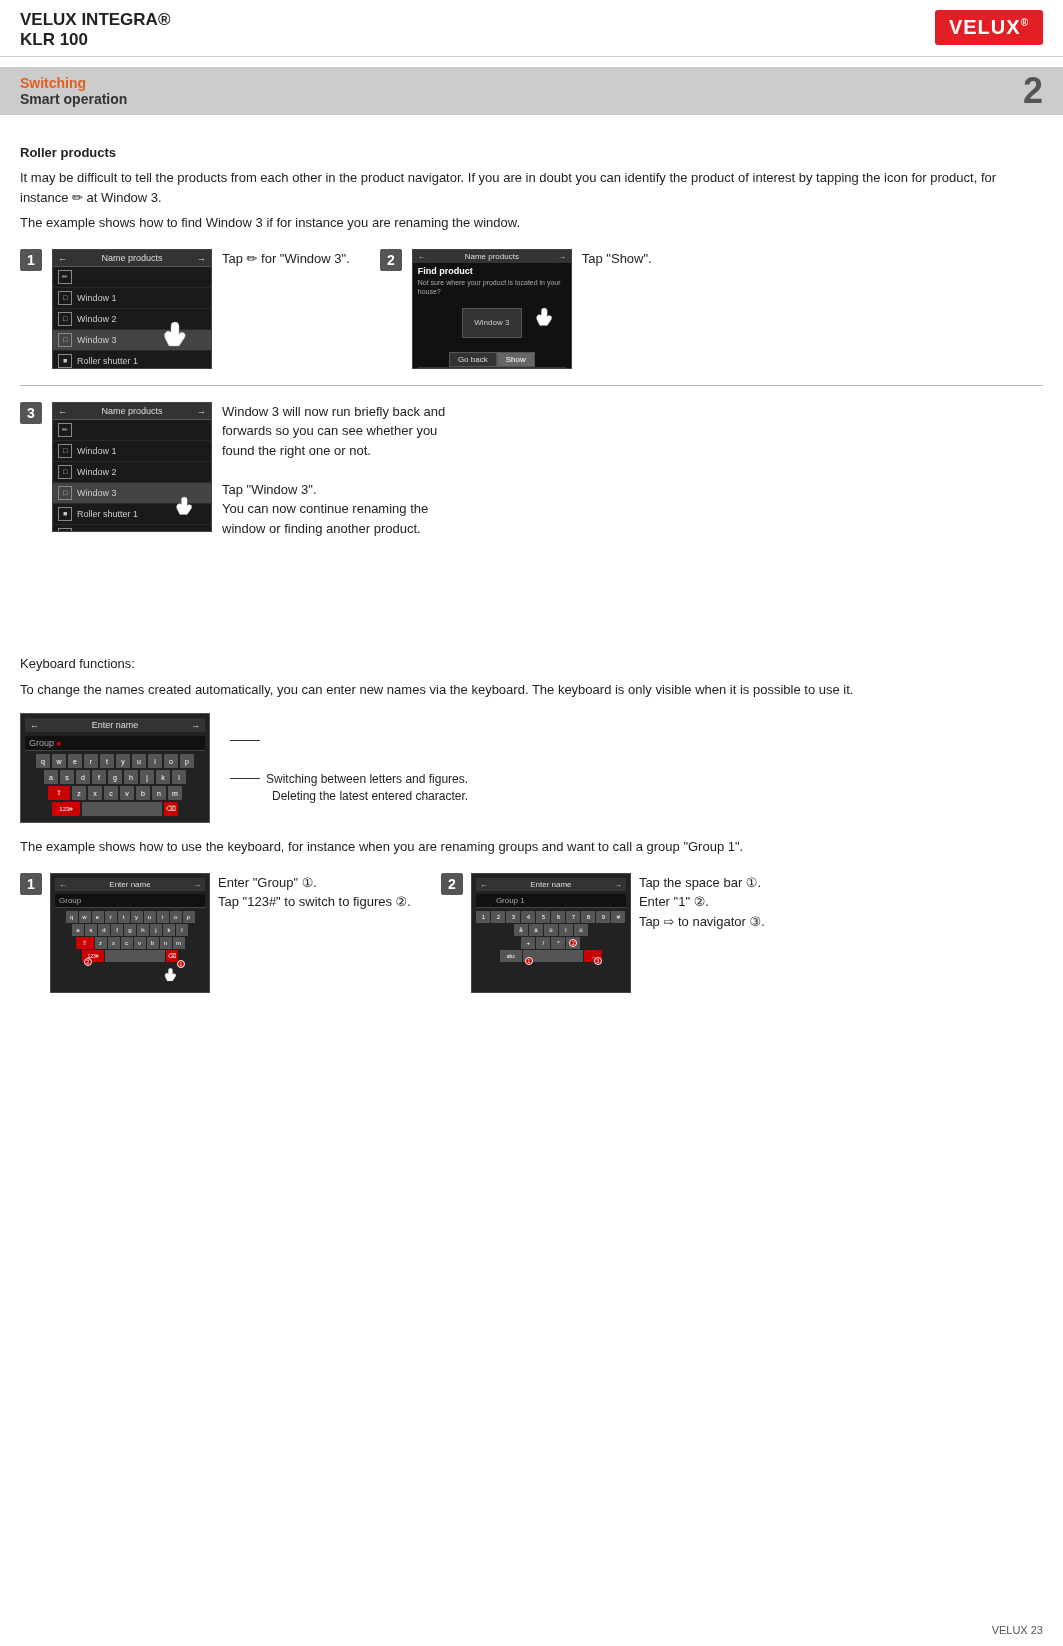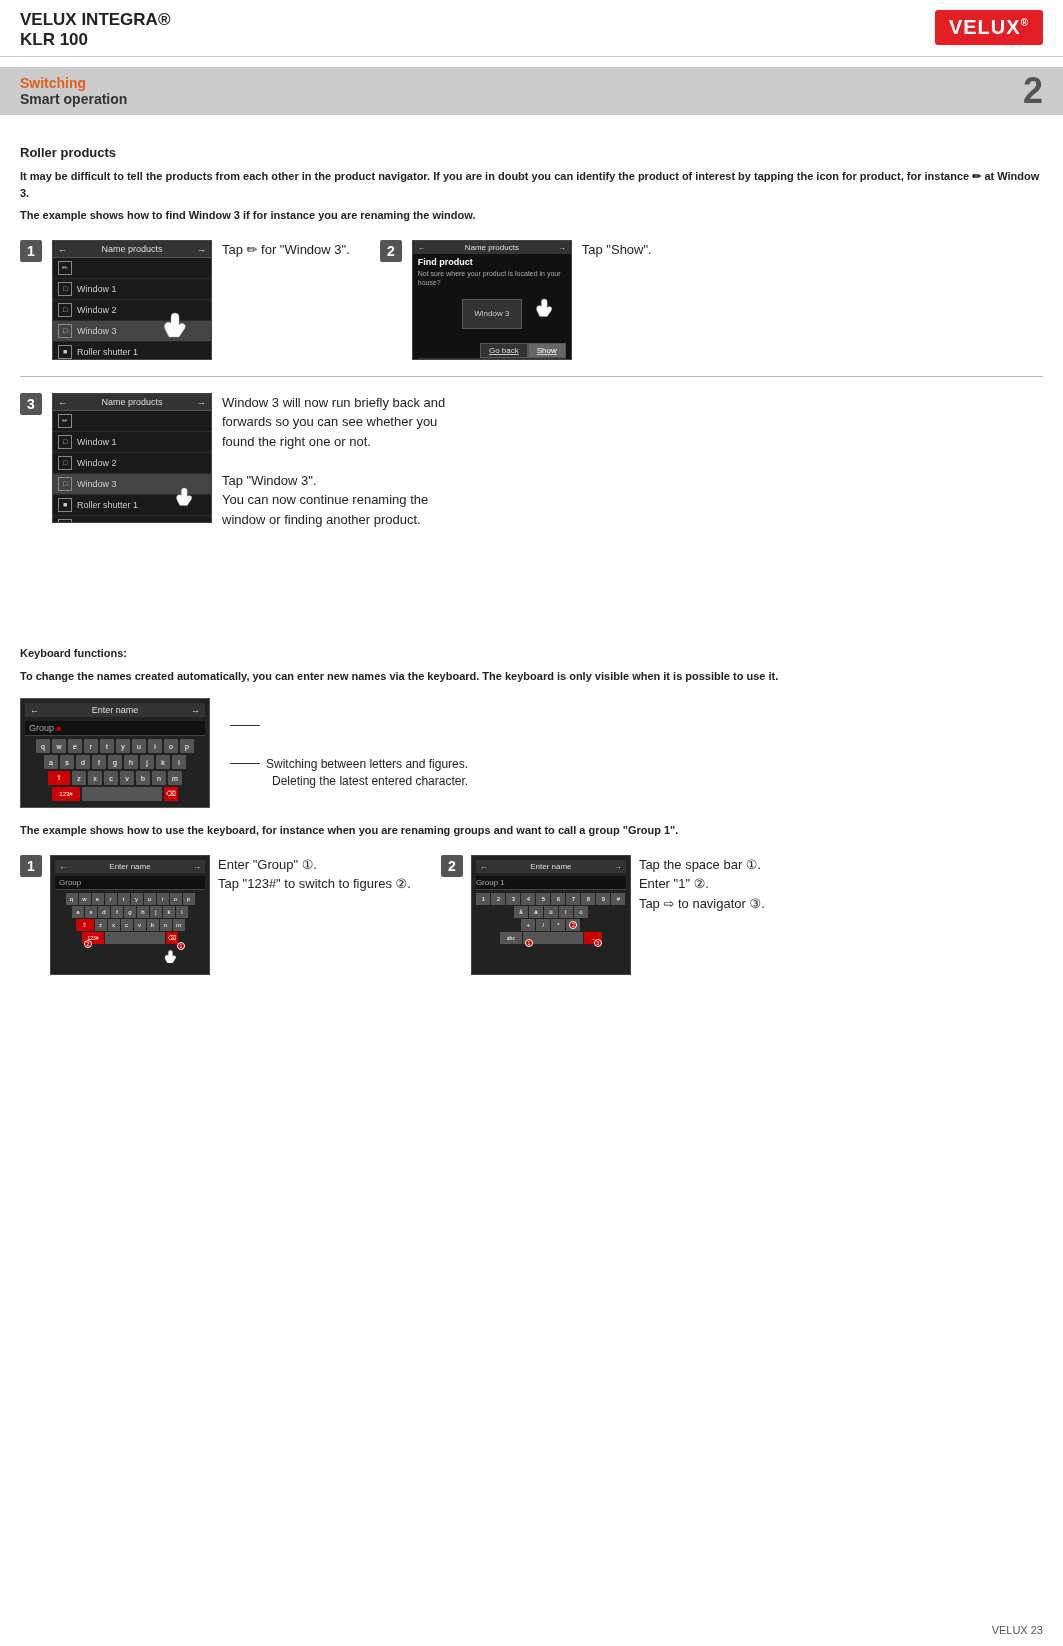--- a/index.html
+++ b/index.html
@@ -77,24 +77,23 @@
 
     
     .subsection-title {
       font-weight: bold;
       font-size: 13px;
       margin-bottom: 8px;
       margin-top: 14px;
     }
 
     .body-text {
-      font-size: 11px;
+      font-size: 13px;
       line-height: 1.5;
       margin-bottom: 6px;
-      font-weight: bold;
     }
 
     
     .steps-row {
       display: flex;
       gap: 30px;
       margin: 16px 0;
       align-items: flex-start;
     }
 
@@ -363,23 +362,22 @@
 
     .fp-text {
       font-size: 7px;
       color: #aaa;
       margin-bottom: 4px;
       line-height: 1.3;
     }
 
     .fp-buttons {
       display: flex;
-      justify-content: flex-end;
+      justify-content: center;
       margin-top: 6px;
-      text-decoration: underline;
     }
 
     .fp-btn {
       background: #333;
       color: #ddd;
       font-size: 8px;
       padding: 2px 8px;
       border: 1px solid #555;
     }
 
@@ -703,21 +701,21 @@
 
       <div class="kb-step">
         <div class="step-num">2</div>
         <div class="step-img-sm" style="height:120px;position:relative;overflow:hidden;">
           <div style="background:#222;height:100%;padding:4px;">
             <div style="background:#333;color:#ddd;font-size:8px;padding:2px 4px;display:flex;justify-content:space-between;margin-bottom:3px;">
               <span>←</span>
               <span>Enter name</span>
               <span>→</span>
             </div>
-            <div style="background:#111;color:#aaa;font-size:8px;padding:2px 0;margin-bottom:3px;border-bottom:1px solid #444;">
+            <div style="background:#111;color:#aaa;font-size:8px;padding:2px 20px;margin-bottom:3px;border-bottom:1px solid #444;">
               <span>Group 1</span>
             </div>
 
             <div style="display:flex;gap:1px;margin-bottom:1px;justify-content:center;">
               <div style="background:#555;color:#fff;font-size:6px;width:14px;height:12px;display:flex;align-items:center;justify-content:center;">1</div>
               <div style="background:#555;color:#fff;font-size:6px;width:14px;height:12px;display:flex;align-items:center;justify-content:center;">2</div>
               <div style="background:#555;color:#fff;font-size:6px;width:14px;height:12px;display:flex;align-items:center;justify-content:center;">3</div>
               <div style="background:#555;color:#fff;font-size:6px;width:14px;height:12px;display:flex;align-items:center;justify-content:center;">4</div>
               <div style="background:#555;color:#fff;font-size:6px;width:14px;height:12px;display:flex;align-items:center;justify-content:center;">5</div>
               <div style="background:#555;color:#fff;font-size:6px;width:14px;height:12px;display:flex;align-items:center;justify-content:center;">6</div>

